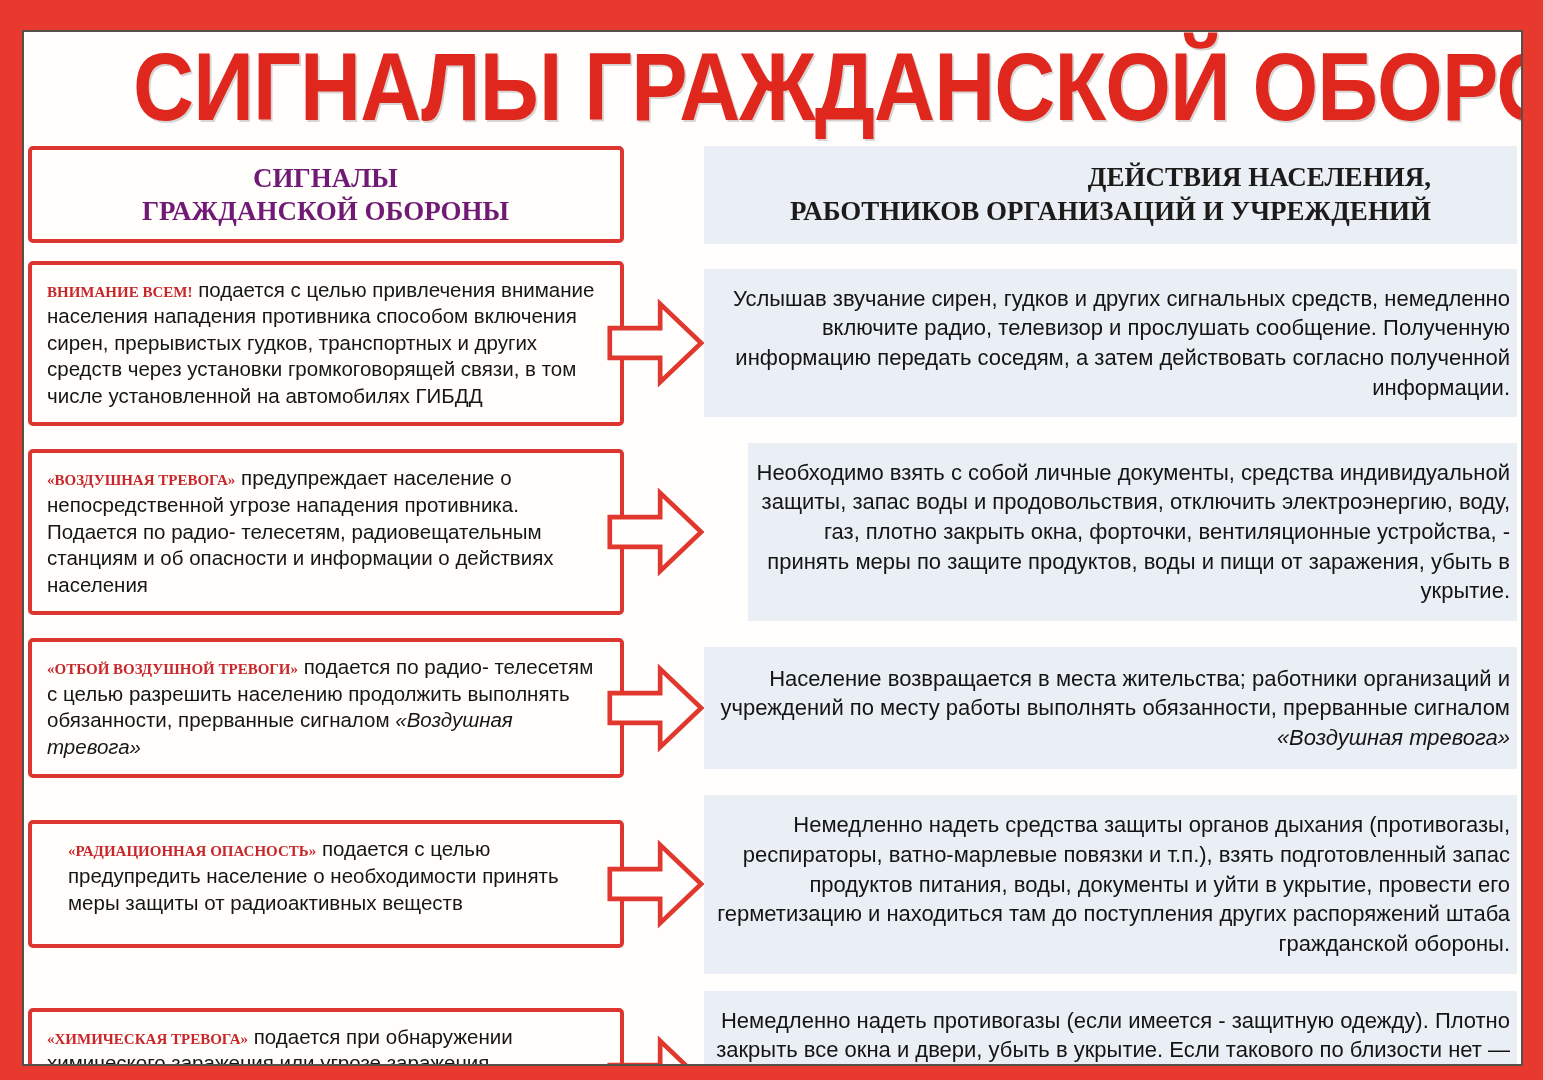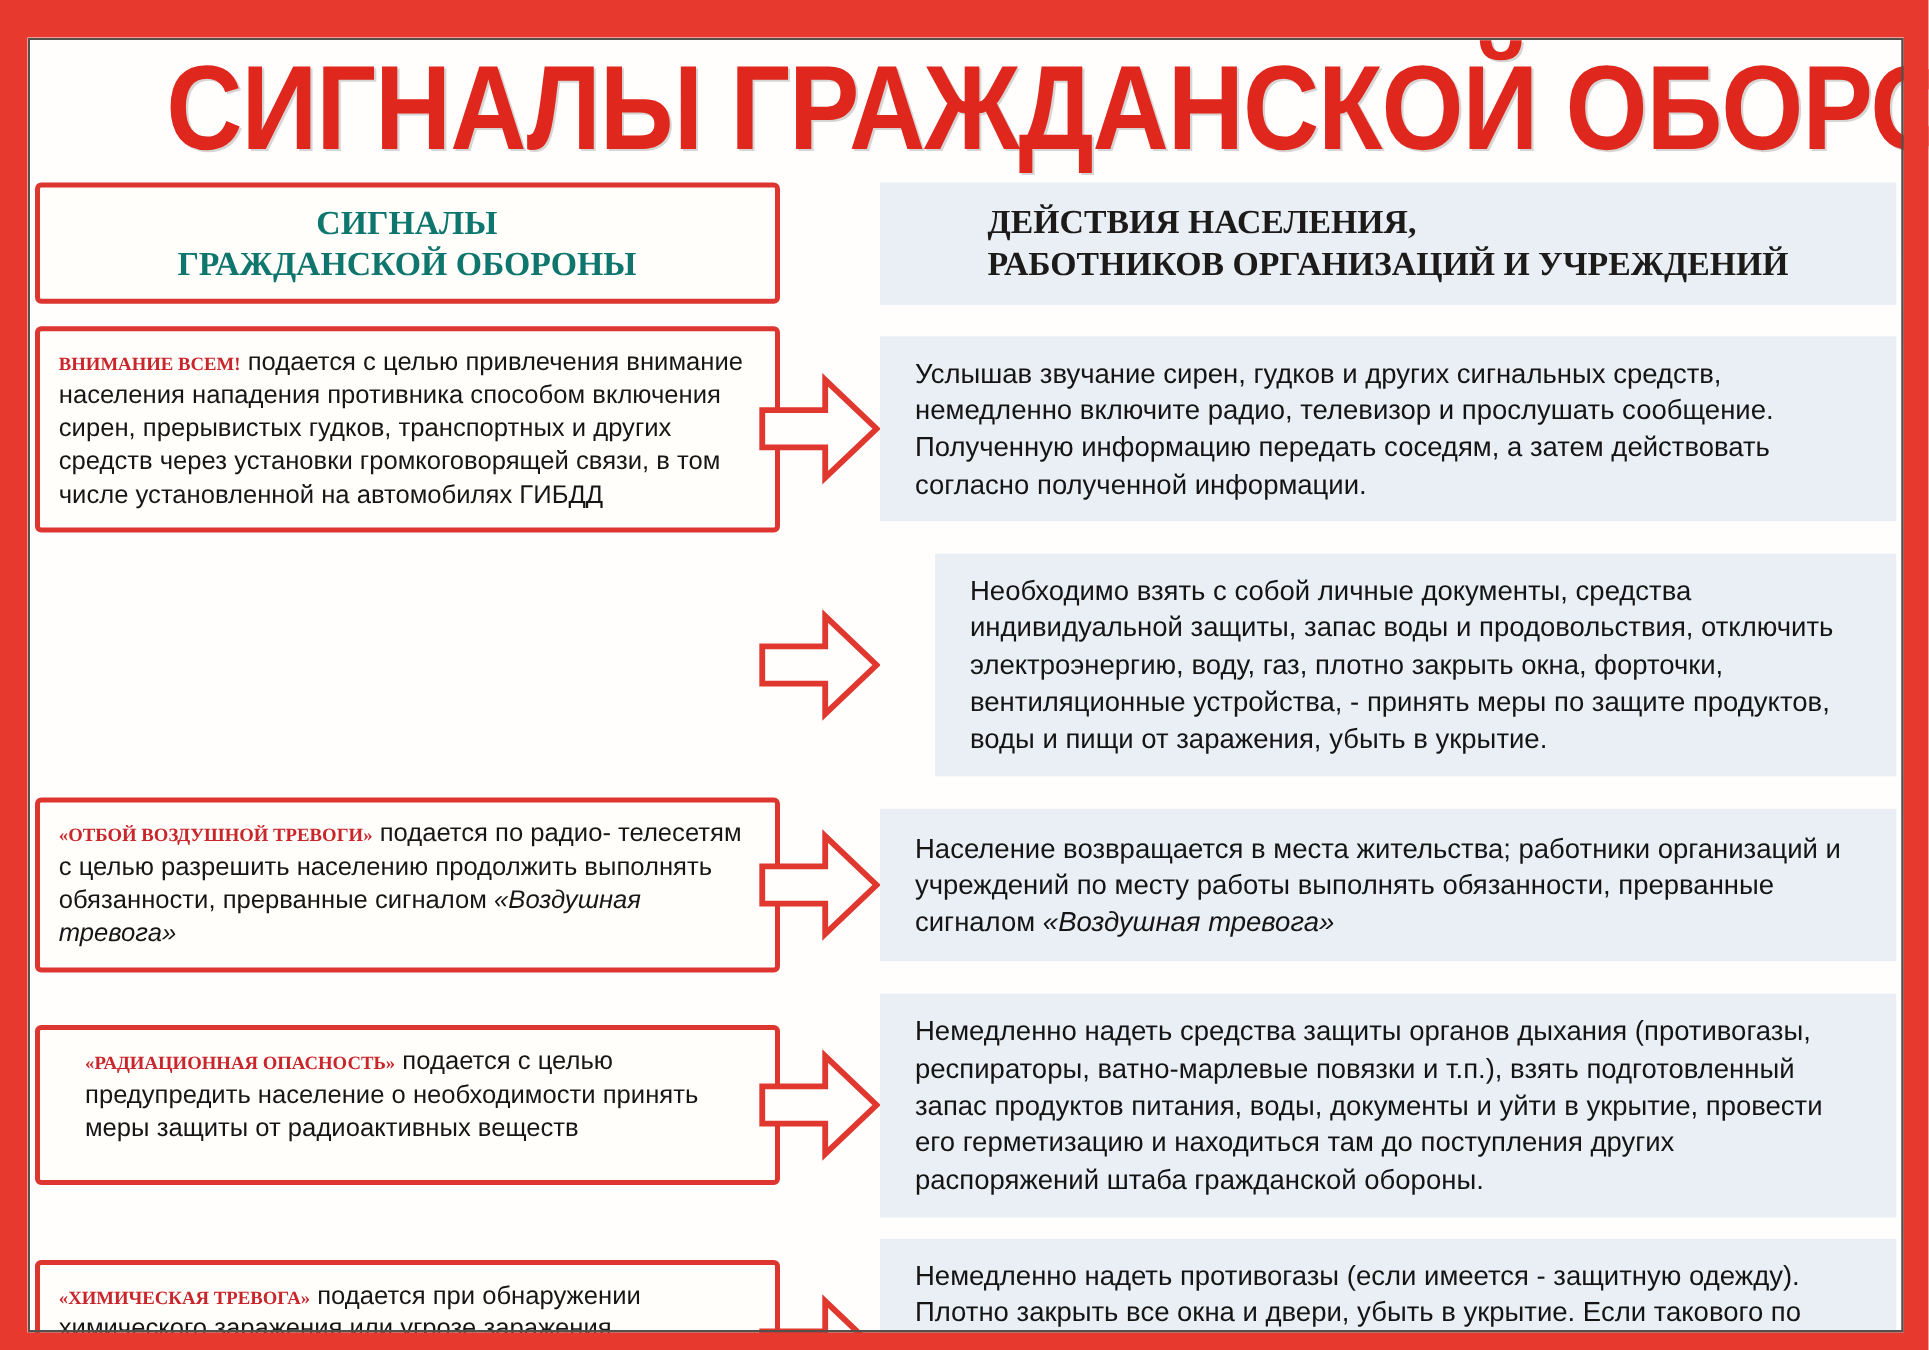--- a/index.html
+++ b/index.html
@@ -65,21 +65,21 @@
     z-index:1;
   }
   .header-left{
     display:flex;align-items:center;justify-content:center;
     text-align:center;
     min-height:82px;
     font-family:"Liberation Serif", serif;
     font-weight:bold;
     font-size:27px;
     line-height:1.2;
-    color:#0f766e;
+    color:#701a75;
     white-space:pre-line;
   }
   .kw{
     font-family:"Liberation Serif", serif;
     font-weight:bold;
     color:#C9262C;
     font-size:15px;
   }
   .arrow-cell{
     grid-column:2;
@@ -88,23 +88,23 @@
     display:flex;align-items:center;
     height:100%;
   }
   .arrow-cell svg{
     margin-left:-17px;
     display:block;
   }
   .action-box{
     grid-column:3;
     background:#E9EFF4;
-    padding:15px 28px;
+    padding:15px 7px;
     box-sizing:border-box;
-    text-align:left;
+    text-align:right;
     color:#141414;
     font-size:22px;
     line-height:1.35;
   }
   .header-right{
     display:flex;align-items:center;justify-content:center;
     min-height:82px;
     font-family:"Liberation Serif", serif;
     font-weight:bold;
     font-size:27px;
@@ -154,20 +154,24 @@
           <svg width="102" height="98" viewBox="0 0 104 98">
             <path d="M3 33 H57 V7 L101 49 L57 91 V65 H3 Z" fill="#fffefc" stroke="#E0372F" stroke-width="5" stroke-linejoin="miter"></path>
           </svg>
         </div>
         <div class="action-box amh-r1">
           <span><span>Услышав звучание сирен, гудков и других сигнальных средств, немедленно включите радио, телевизор и прослушать сообщение. Полученную информацию передать соседям, а затем  действовать согласно полученной информации.</span></span>
         </div>
       </div>
 
       <div class="row">
+        <div class="signal-box mh-r2">
+          <span class="kw">«ВОЗДУШНАЯ ТРЕВОГА»</span>
+          <span><span>предупреждает население о непосредственной угрозе нападения противника. Подается по радио- телесетям,  радиовещательным станциям и  об опасности и информации о действиях населения</span></span>
+        </div>
         <div class="arrow-cell">
           <svg width="102" height="98" viewBox="0 0 104 98">
             <path d="M3 33 H57 V7 L101 49 L57 91 V65 H3 Z" fill="#fffefc" stroke="#E0372F" stroke-width="5" stroke-linejoin="miter"></path>
           </svg>
         </div>
         <div class="action-box amh-r2">
           <span><span>Необходимо взять с собой личные документы, средства индивидуальной защиты, запас воды и продовольствия, отключить электроэнергию, воду, газ, плотно закрыть окна, форточки, вентиляционные устройства, - принять меры по защите продуктов, воды и пищи от заражения, убыть в укрытие.</span></span>
         </div>
       </div>
 

